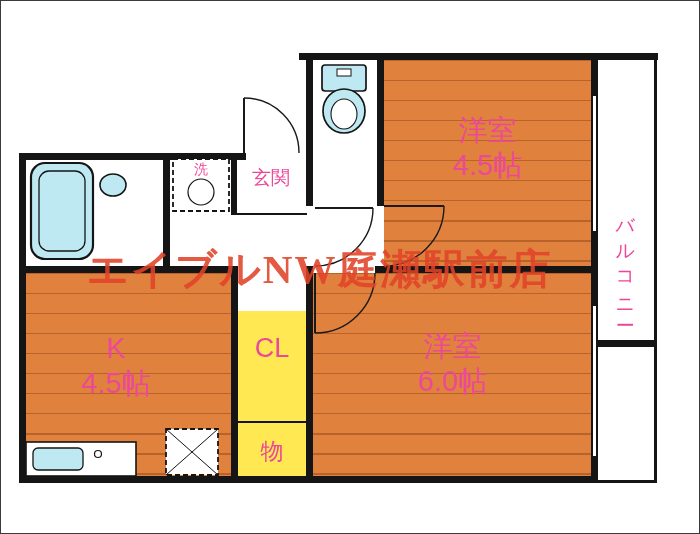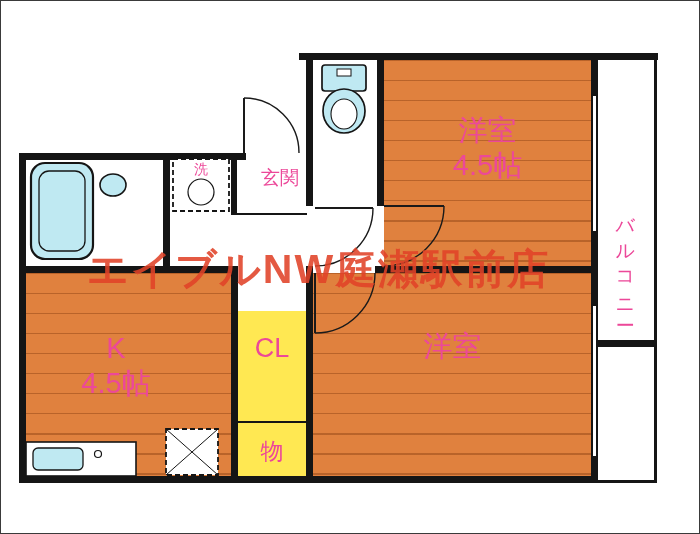--- a/index.html
+++ b/index.html
@@ -9,21 +9,21 @@
   .thin{position:absolute;background:#151515;z-index:4;}
   .floor{position:absolute;z-index:1;background-color:#E0813E;
          background-image:repeating-linear-gradient(to bottom, rgba(120,50,8,0.38) 0px, rgba(120,50,8,0.38) 1.5px, transparent 1.5px, transparent 20px);}
   .closet{position:absolute;z-index:1;background:#FFE852;}
   .window{position:absolute;z-index:4;background:#ffffff;border-left:2px solid #151515;border-right:2px solid #151515;box-sizing:border-box;}
   .label{position:absolute;z-index:6;color:#ec4899;text-align:center;line-height:1.22;}
   .room-label{font-size:29px;}
   .small-label{font-size:19px;}
   .vertical{writing-mode:vertical-rl;letter-spacing:6px;}
   #watermark{position:absolute;z-index:10;left:86px;top:241px;font-size:41px;font-weight:600;letter-spacing:2px;
-             color:rgba(224,66,40,0.88);white-space:nowrap;}
+             color:rgba(224,66,40,0.88);white-space:nowrap;font-family:Liberation Serif, serif;}
   svg{position:absolute;left:0;top:0;z-index:5;pointer-events:none;}
 </style>
 </head>
 <body>
 
 <div id="plan">
 
   <div class="floor" style="left:383px;top:59px;width:207px;height:206px;"></div>
   <div class="floor" style="left:312px;top:272px;width:278px;height:203px;"></div>
   <div class="floor" style="left:25px;top:272px;width:205px;height:203px;"></div>
@@ -101,28 +101,29 @@
     </g>
   </svg>
 
   <div class="label room-label" style="left:390px;top:112px;width:193px;">
     <div>洋室</div>
     <div>4.5帖</div>
   </div>
 
   <div class="label room-label" style="left:355px;top:328px;width:193px;">
     <div>洋室</div>
+    <div>6.0帖</div>
   </div>
 
   <div class="label room-label" style="left:40px;top:330px;width:150px;">
     <div>K</div>
     <div>4.5帖</div>
   </div>
 
-  <div class="label small-label" style="left:247px;top:165px;width:64px;">玄関</div>
+  <div class="label small-label" style="left:238px;top:165px;width:64px;">玄関</div>
 
   <div class="label small-label vertical" style="left:613px;top:176px;height:170px;">バルコニー</div>
 
   <div class="label" style="left:237px;top:331px;width:68px;font-size:27px;">CL</div>
 
   <div class="label" style="left:237px;top:436px;width:68px;font-size:23px;">物</div>
 
   <div class="label" style="left:174px;top:160px;width:52px;font-size:14px;">洗</div>
 
   <div id="watermark">エイブルNW庭瀬駅前店</div>

